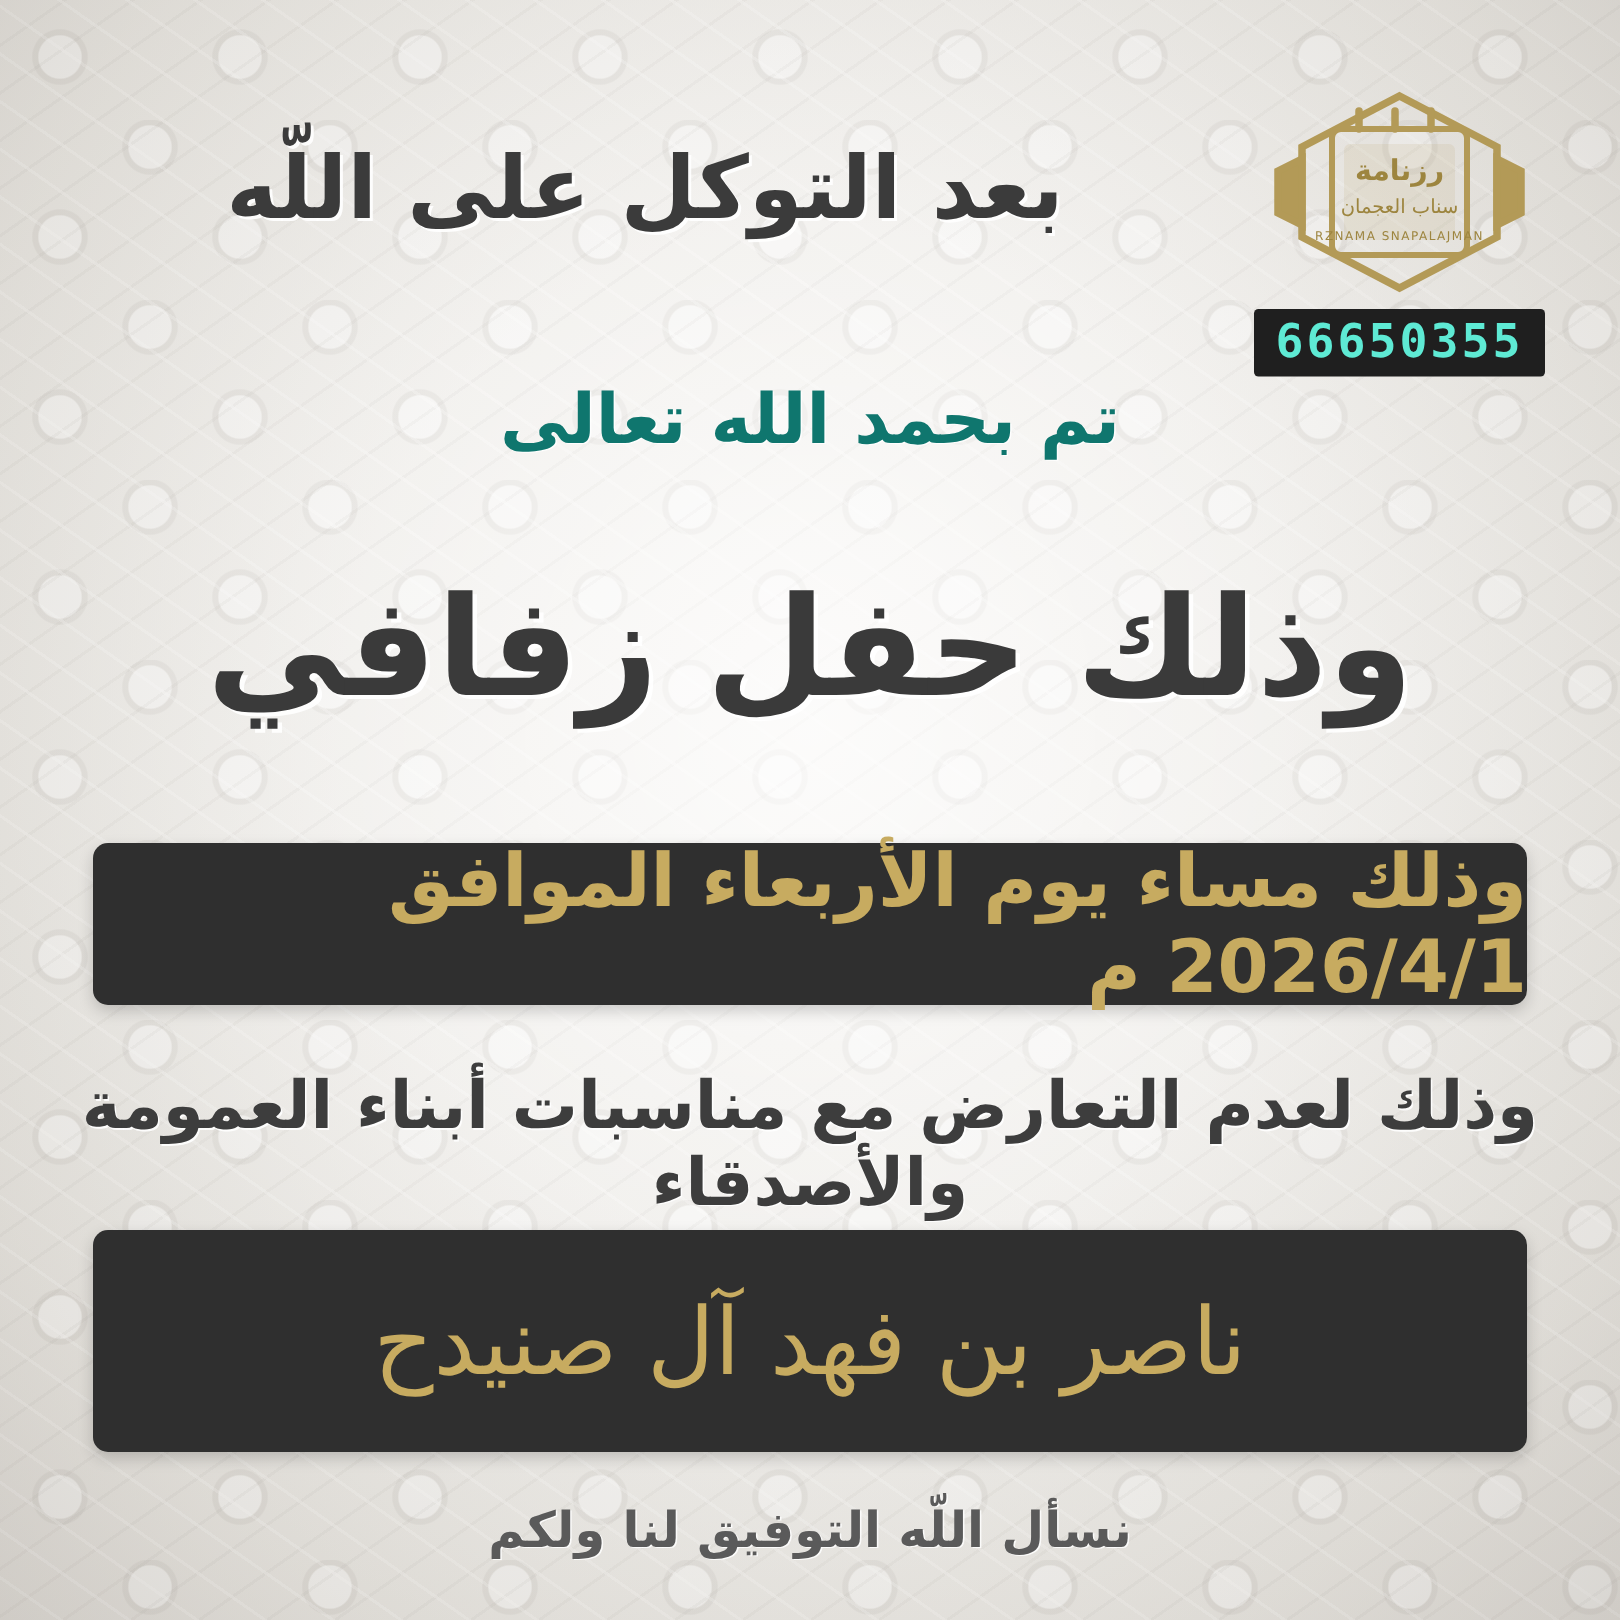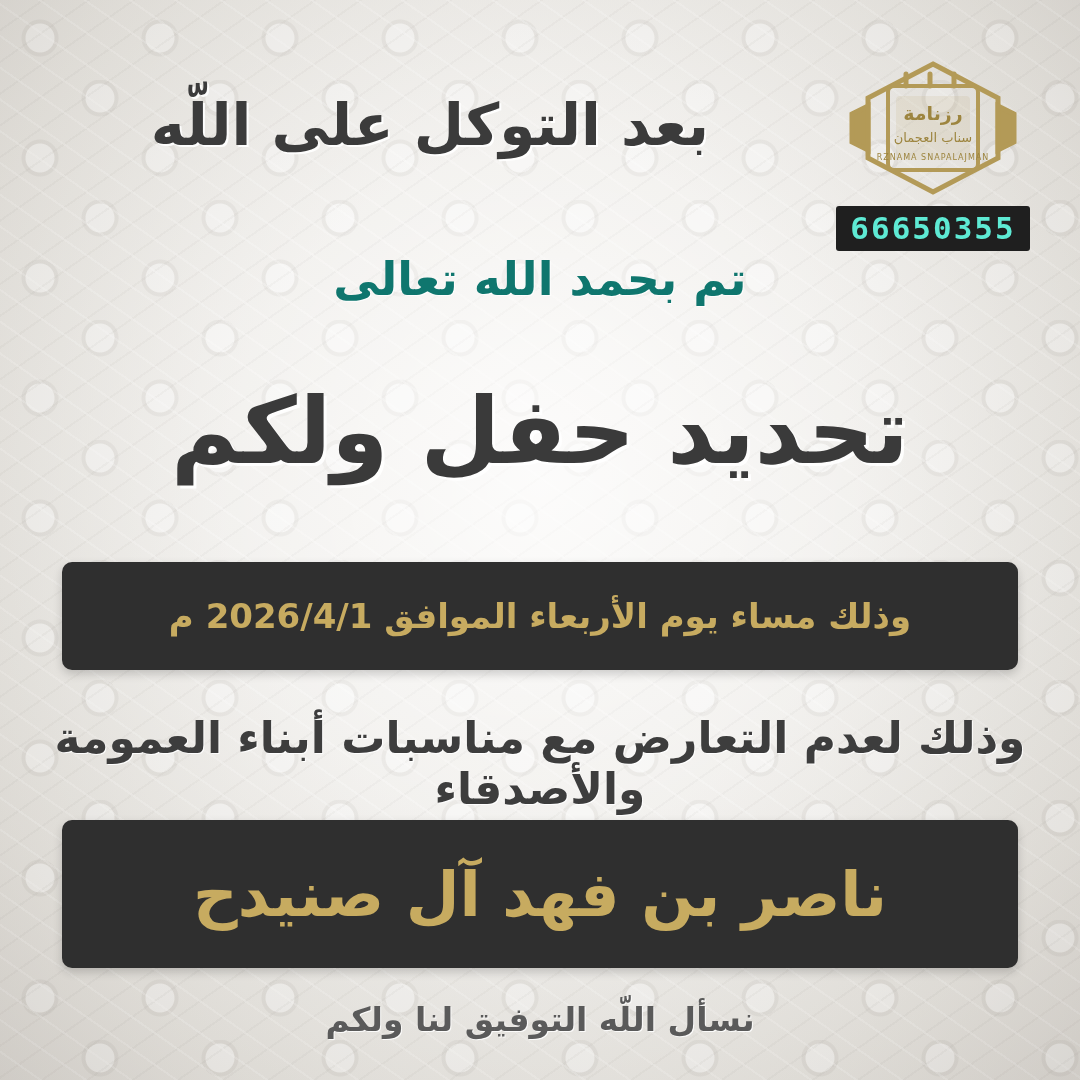--- a/index.html
+++ b/index.html
@@ -120,32 +120,32 @@
     align-items: center;
     justify-content: center;
     box-shadow: 0 4px 10px rgba(0,0,0,0.18);
   }
   .dark-bar.date {
     top: 562px;
     height: 108px;
   }
   .dark-bar.date .txt {
     color: #c7ab60;
-    font-size: 34px;
+    font-size: 49px;
     font-weight: bold;
     direction: rtl;
   }
   .dark-bar.name {
     top: 820px;
     height: 148px;
   }
   .dark-bar.name .txt {
     color: #c7ab60;
     font-size: 62px;
-    font-weight: bold;
+    font-weight: normal;
   }
 
   .line-note {
     position: absolute;
     top: 712px;
     right: 0;
     left: 0;
     text-align: center;
     font-size: 44px;
     font-weight: bold;
@@ -192,21 +192,21 @@
         </g>
       </svg>
     </div>
     <div class="logo-phone">66650355</div>
   </div>
 
   <div class="line-top">بعد التوكل على اللّه</div>
 
   <div class="line-sub">تم بحمد الله تعالى</div>
 
-  <div class="line-headline">تحديد حفل ولكم</div>
+  <div class="line-headline">وذلك حفل زفافي</div>
 
   <div class="dark-bar date">
     <span class="txt">وذلك مساء يوم الأربعاء الموافق 2026/4/1 م</span>
   </div>
 
   <div class="line-note">وذلك لعدم التعارض مع مناسبات أبناء العمومة والأصدقاء</div>
 
   <div class="dark-bar name">
     <span class="txt">ناصر بن فهد آل صنيدح</span>
   </div>

